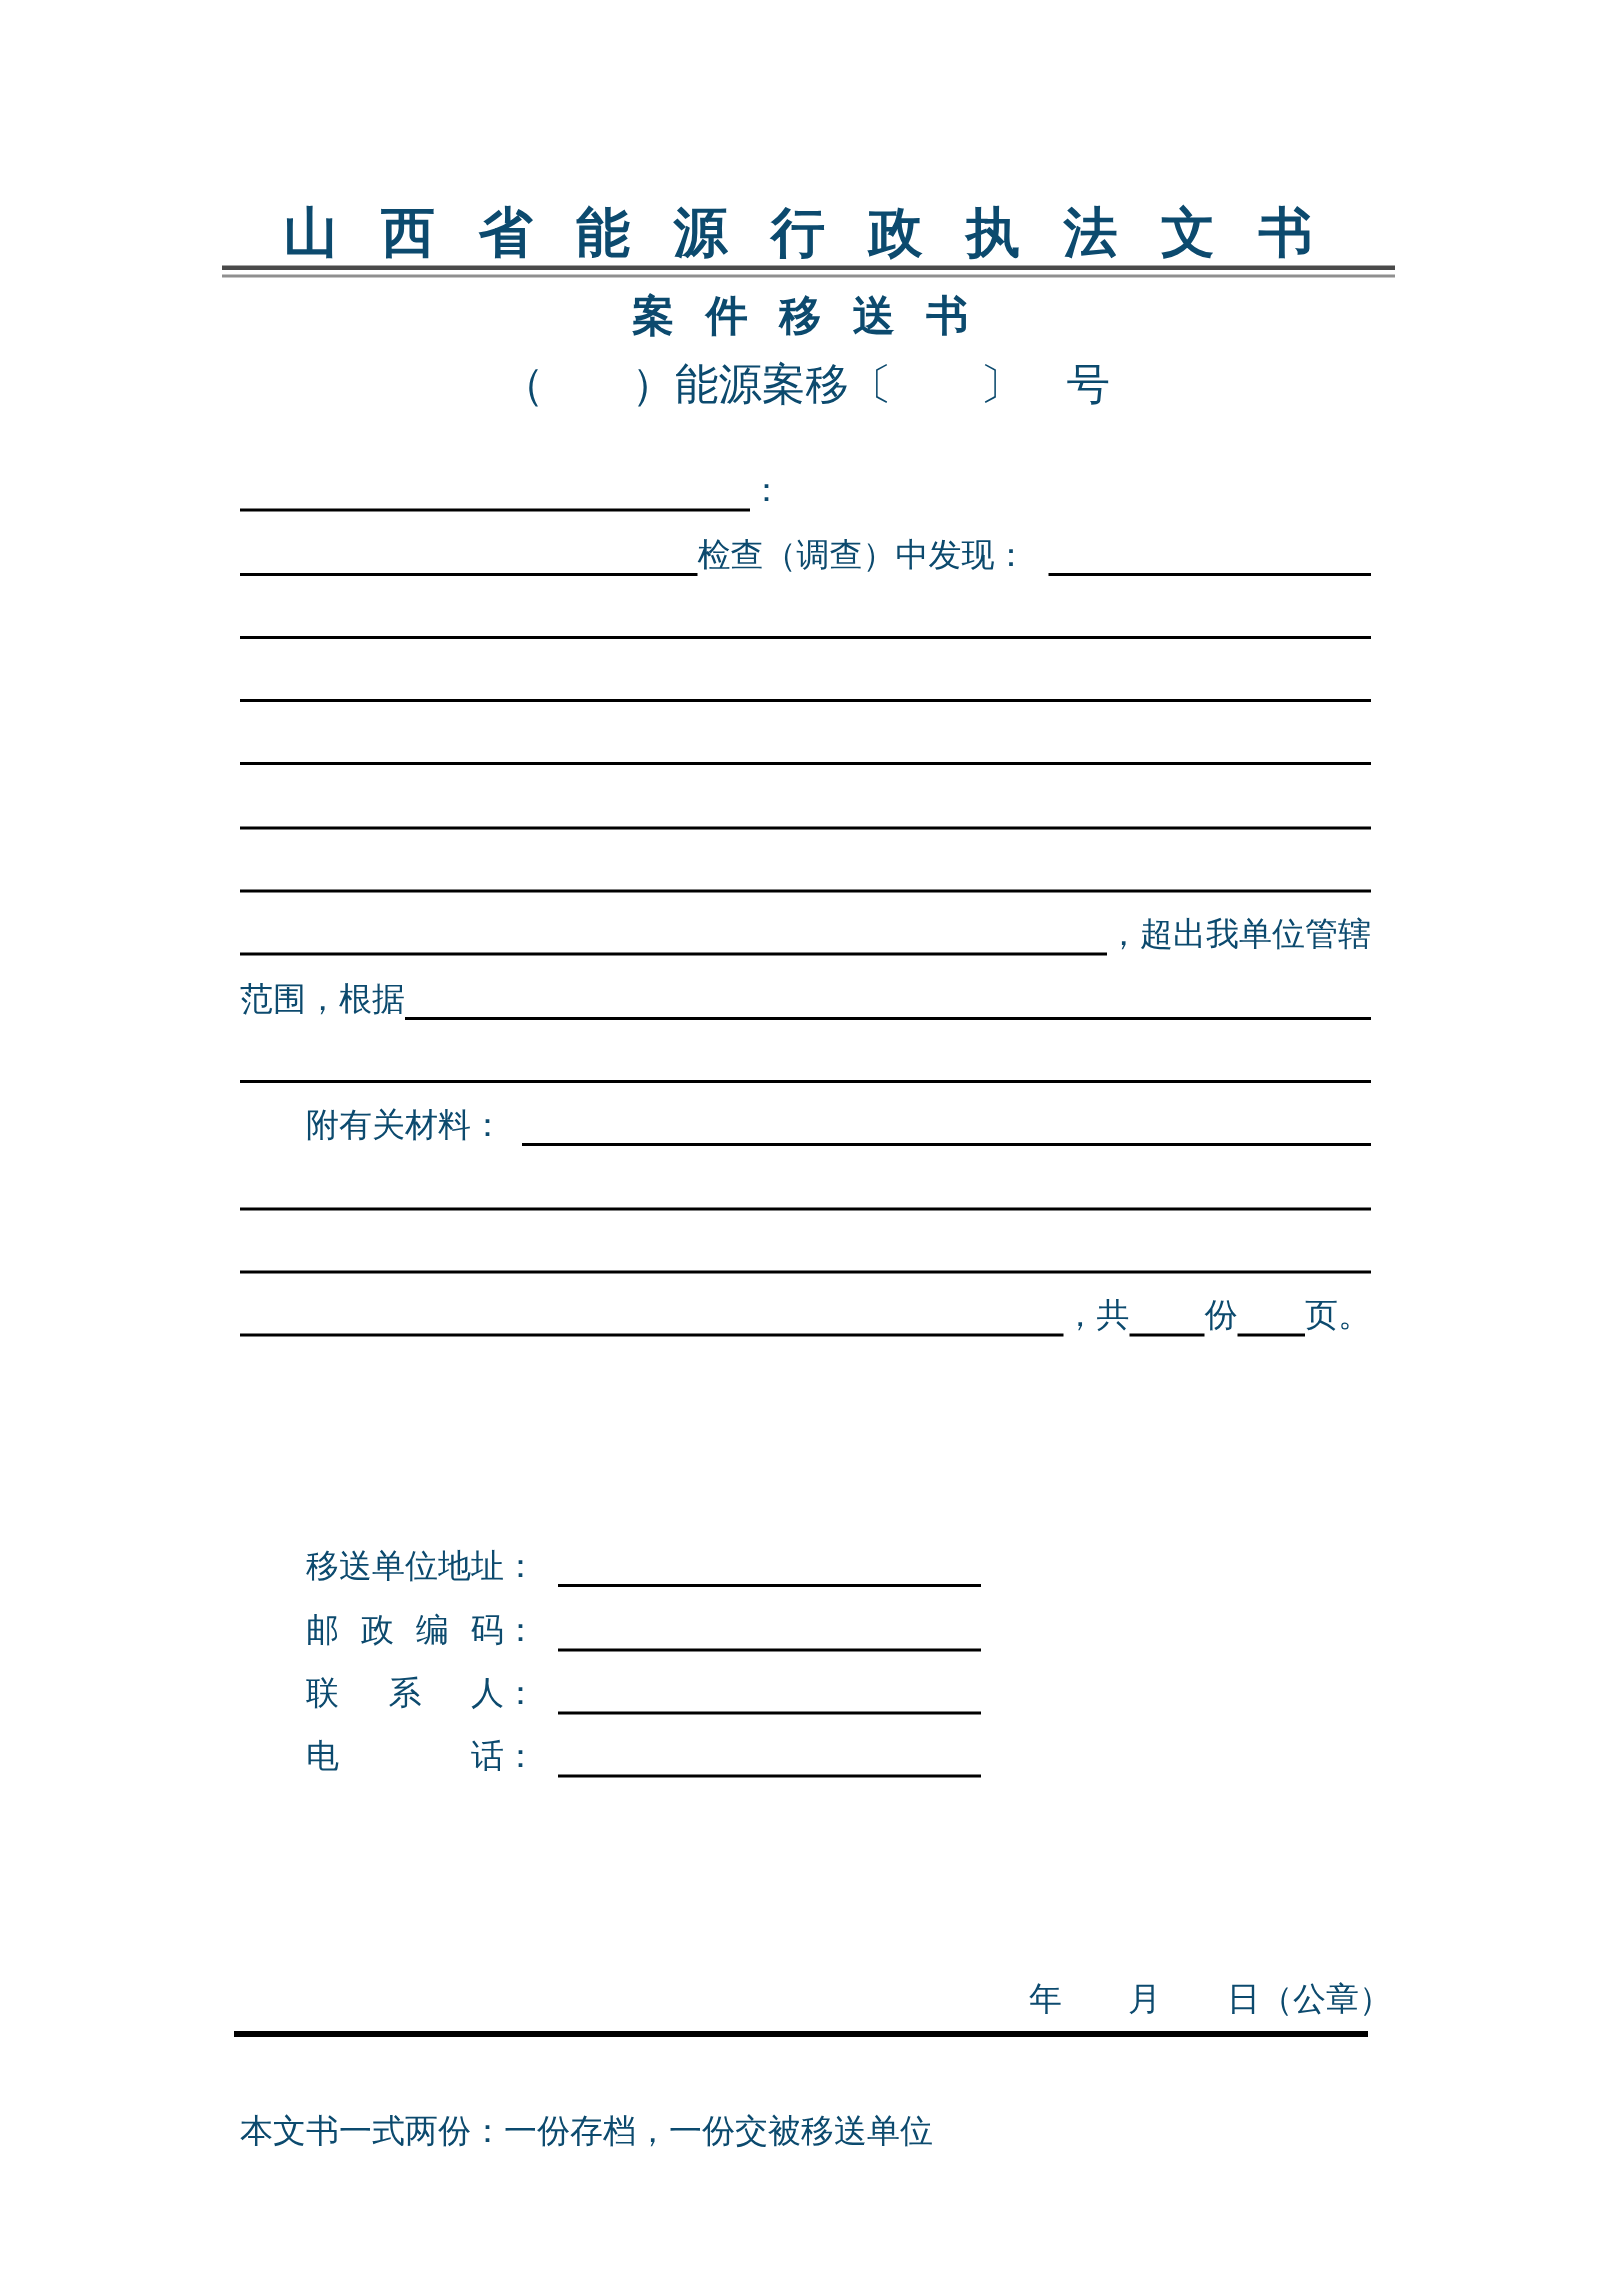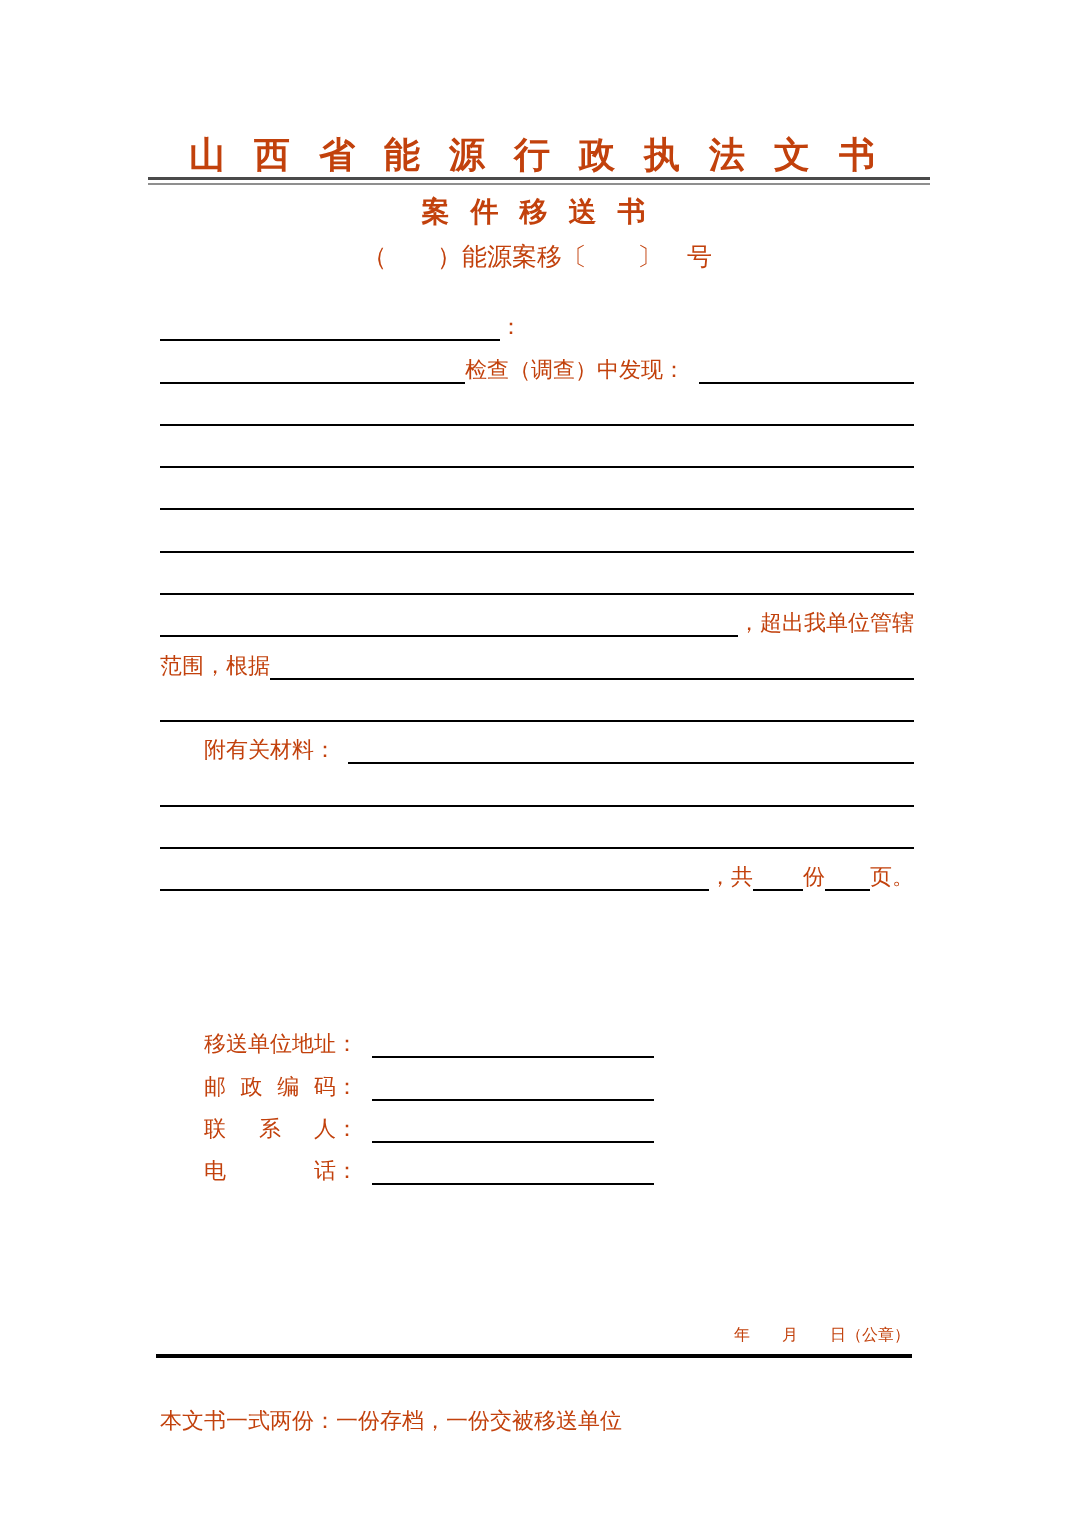--- a/index.html
+++ b/index.html
@@ -1,20 +1,20 @@
 <!DOCTYPE html>
 <html><head>
 <meta charset="utf-8">
 <style>
   html,body{margin:0;padding:0;background:#ffffff;}
   .page{
     position:relative;
     width:1074px;height:1520px;
     background:#ffffff;
-    color:#c2410c;
+    color:#0c4a6e;
     font-family:"Liberation Serif","DejaVu Serif",serif;
     overflow:hidden;
   }
   
   .header-title{
     position:absolute;top:134px;left:0;width:100%;
     text-align:center;font-size:36px;font-weight:700;
     letter-spacing:10px;line-height:42px;white-space:nowrap;
   }
   .header-rule{
@@ -23,21 +23,21 @@
     border-top:3px solid #4a4a4a;
     border-bottom:2px solid #8f8f8f;
   }
   .doc-title{
     position:absolute;top:192px;left:0;width:100%;
     text-align:center;font-size:28px;font-weight:700;
     letter-spacing:7px;line-height:40px;white-space:nowrap;
   }
   .doc-no{
     position:absolute;top:240px;left:0;width:100%;
-    text-align:center;font-size:25px;line-height:34px;white-space:nowrap;
+    text-align:center;font-size:29px;line-height:34px;white-space:nowrap;
   }
   
   .body-lines{
     position:absolute;top:299px;left:160px;width:754px;
     font-size:22px;
   }
   .contact-lines{
     position:absolute;top:1016px;left:160px;width:754px;
     font-size:22px;
   }
@@ -55,22 +55,22 @@
   .sp{flex:0 0 auto;}
   
   .clabel{display:inline-block;width:132px;line-height:28px;overflow:visible;}
   .ls4{letter-spacing:14.6px;font-family:Liberation Serif, serif;}
   .ls3{letter-spacing:33px;}
   .ls2{letter-spacing:88px;}
   .c-underline{width:282px;}
   .c-gap{width:14px;}
   
   .date-line{
-    position:absolute;top:1320px;right:164px;
-    font-size:16px;line-height:30px;white-space:nowrap;
+    position:absolute;top:1320px;right:146px;
+    font-size:22px;line-height:30px;white-space:nowrap;font-family:Liberation Mono, monospace;
   }
   .bottom-rule{
     position:absolute;top:1354px;left:156px;width:756px;
     border-top:4px solid #000;height:0;
   }
   .footer-note{
     position:absolute;top:1362px;left:160px;
     font-size:22px;line-height:30px;white-space:nowrap;margin-top:44px;
   }
 </style>

